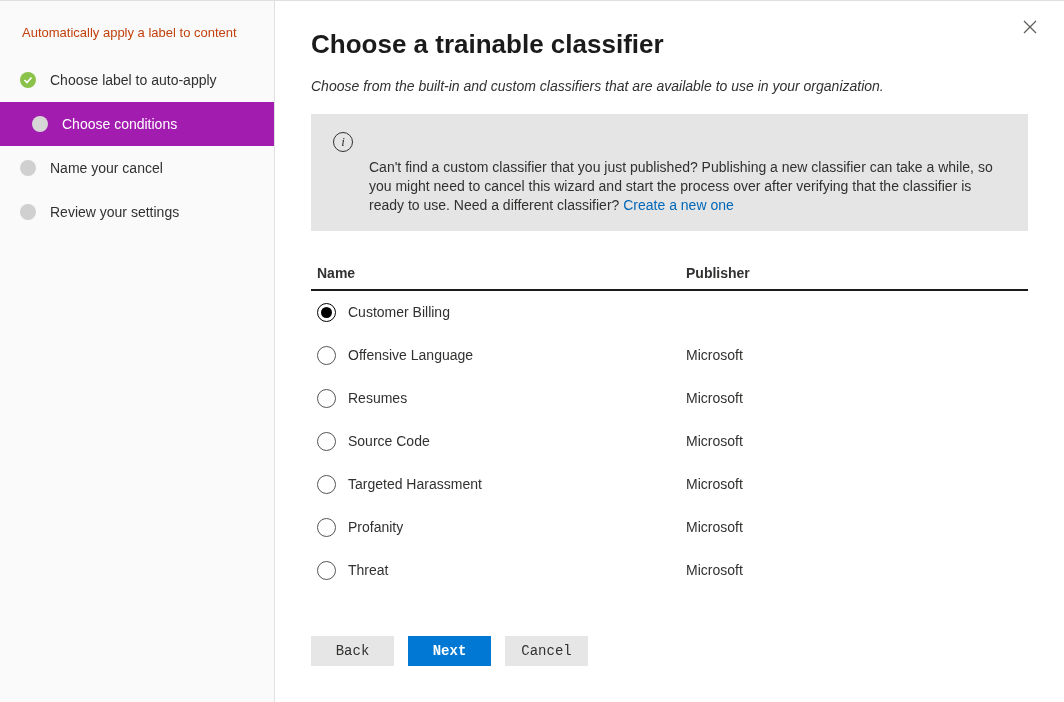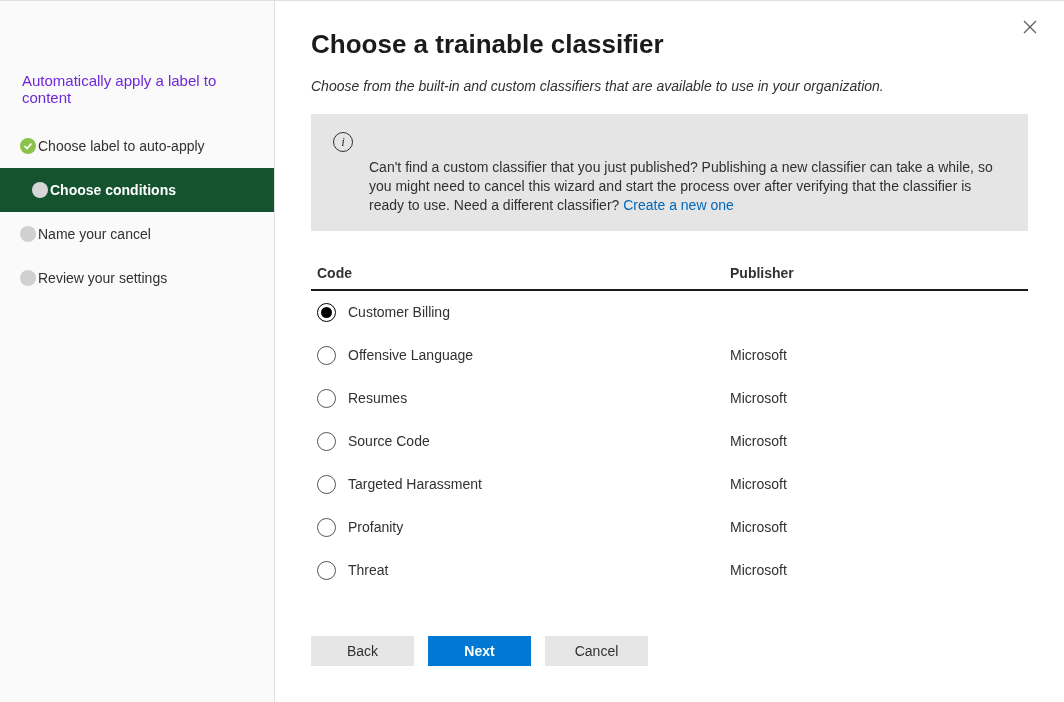--- a/index.html
+++ b/index.html
@@ -20,44 +20,43 @@
   }
   
   .sidebar {
     width: 275px;
     border-right: 1px solid #e0e0e0;
     background: #fafafa;
     padding-top: 24px;
   }
   .sidebar-title {
     padding: 0 20px 18px 22px;
-    font-size: 15px;
-    color: #6d28d9;
-    margin-top: 47px;
+    font-size: 13px;
+    color: #c2410c;
   }
   .step {
     display: flex;
     align-items: center;
-    gap: 2px;
+    gap: 14px;
     padding: 14px 20px 14px 20px;
     font-size: 14px;
     color: #323130;
   }
   .step-indicator {
     width: 16px; height: 16px; border-radius: 50%;
     background: #d0d0d0;
     display: flex; align-items: center; justify-content: center;
     flex-shrink: 0;
   }
   .step-done .step-indicator { background: #8bc34a; }
   .step-done .step-indicator svg { width: 10px; height: 10px; display:block; }
   .step-active {
-    background: #14532d;
+    background: #a21caf;
     color: #ffffff;
-    font-weight: 700;
+    font-weight: 400;
     padding-left: 32px;
   }
   .step-active .step-indicator { background: #d6d6d6; }
   
   .main {
     flex: 1;
     position: relative;
     padding: 28px 36px 28px 36px;
     height: 100%;
     overflow: auto;
@@ -98,21 +97,21 @@
   
   .table { width: 100%; }
   .thead {
     display: flex;
     font-weight: 600;
     padding: 8px 0;
     border-bottom: 2px solid #1b1b1b;
     font-size: 14px;
   }
   .col-name { flex: 0 0 375px; padding-left: 6px; }
-  .col-pub  { flex: 1; margin-left: 44px; }
+  .col-pub  { flex: 1; }
   .row {
     display: flex;
     align-items: center;
     padding: 12px 0;
     font-size: 14px;
   }
   .row .col-name { display:flex; align-items:center; gap:12px; padding-left:6px;}
   .radio {
     width: 19px; height: 19px; border-radius:50%;
     border: 1.5px solid #555;
@@ -128,25 +127,25 @@
     background: linear-gradient(90deg,#efefef,#e0e0e0);
     vertical-align:middle;
     margin-left:4px;
   }
   
   .footer {
     margin-top: 44px;
     display: flex; gap: 14px;
   }
   .btn {
-    width: 103px; height: 30px;
+    width: 83px; height: 30px;
     font-size: 14px;
     display:flex; align-items:center; justify-content:center;
     cursor:pointer; border: none;
-    font-family: Liberation Sans, sans-serif;
+    font-family: Liberation Mono, monospace;
   }
   .btn-secondary { background:#e6e6e6; color:#323130; }
   .btn-primary   { background:#0078d4; color:#ffffff; font-weight:600; }
   
   .close-btn {
     position: absolute; top: 14px; right: 22px;
     width: 24px; height:24px;
     cursor:pointer; color:#605e5c;
     display:flex;align-items:center;justify-content:center;
     font-size:18px;
@@ -197,21 +196,21 @@
 
     <div class="info-box">
       <span class="info-icon">i</span>
       <div class="info-text">
         <span>Can't find a custom classifier that you just published? Publishing a new classifier can take a while, so you might need to cancel this wizard and start the process over after verifying that the classifier is ready to use. Need a different classifier? </span><a href="#">Create a new one</a>
       </div>
     </div>
 
     <div class="table">
       <div class="thead">
-        <div class="col-name">Code</div>
+        <div class="col-name">Name</div>
         <div class="col-pub">Publisher</div>
       </div>
       <div id="rows-container">
           <div class="row">
             <div class="col-name">
               <span class="radio selected">
                 <span class="dot"></span>
               </span>
               <span>Customer Billing</span>
             </div>

